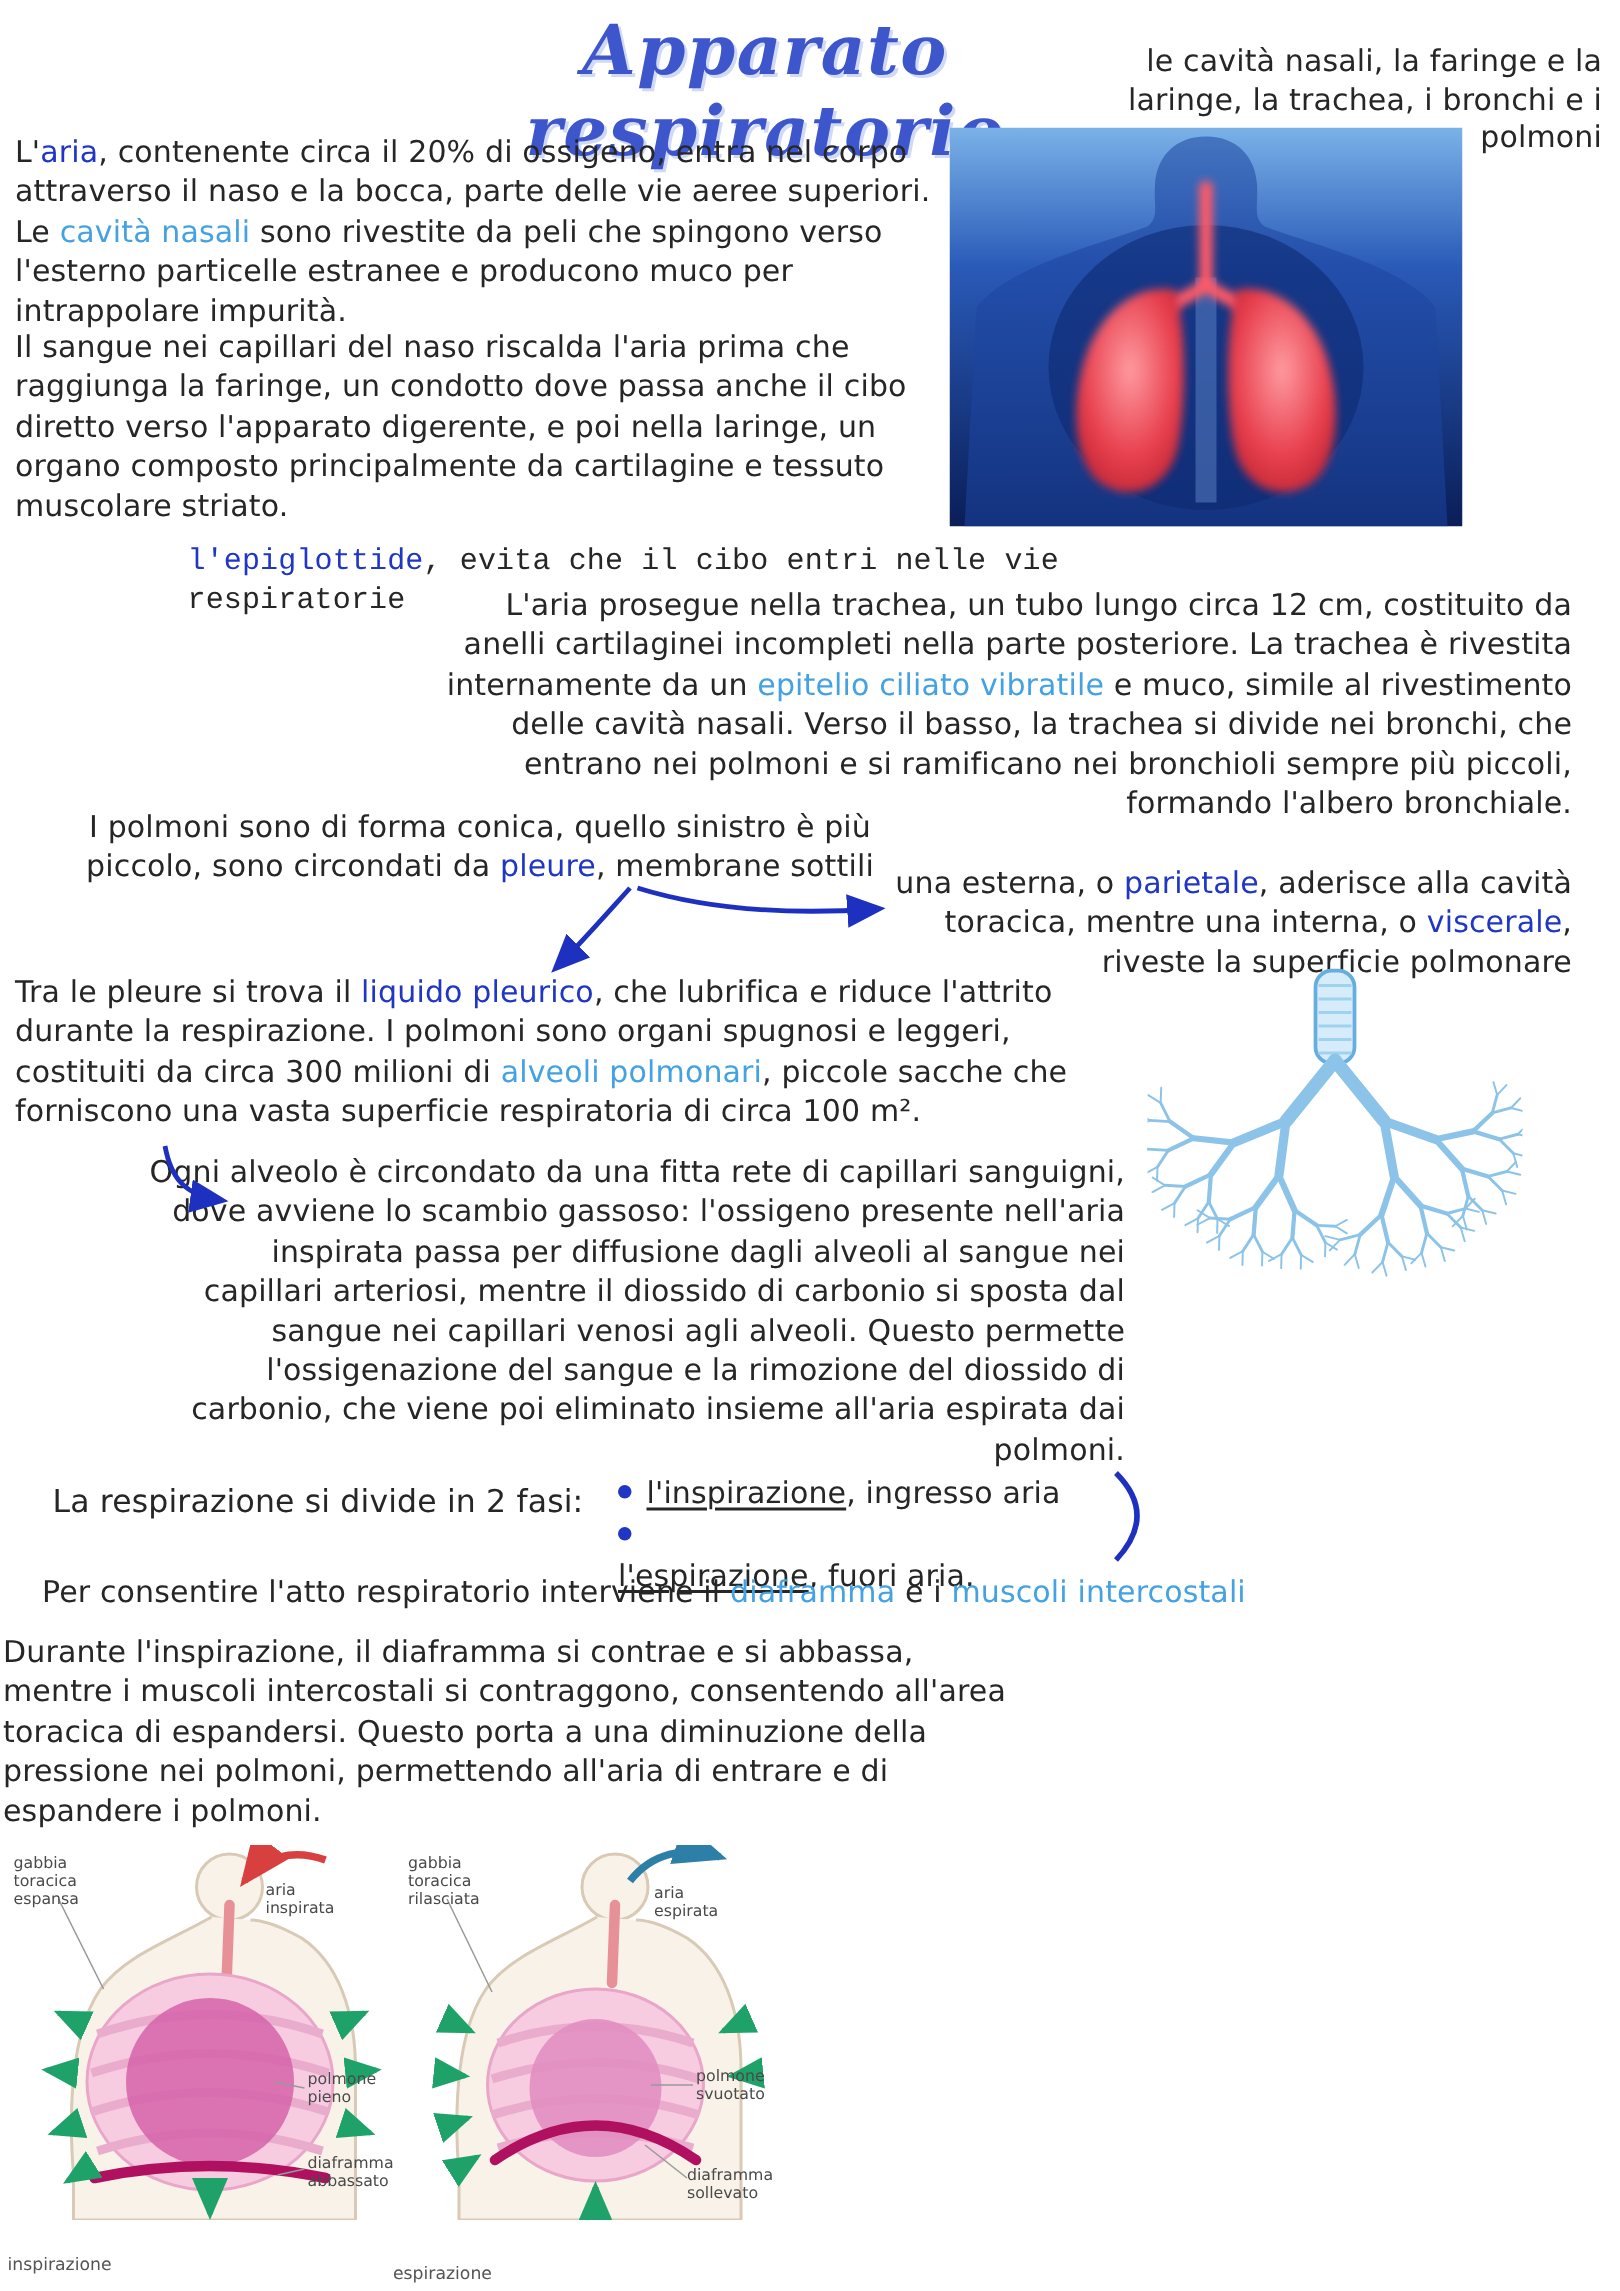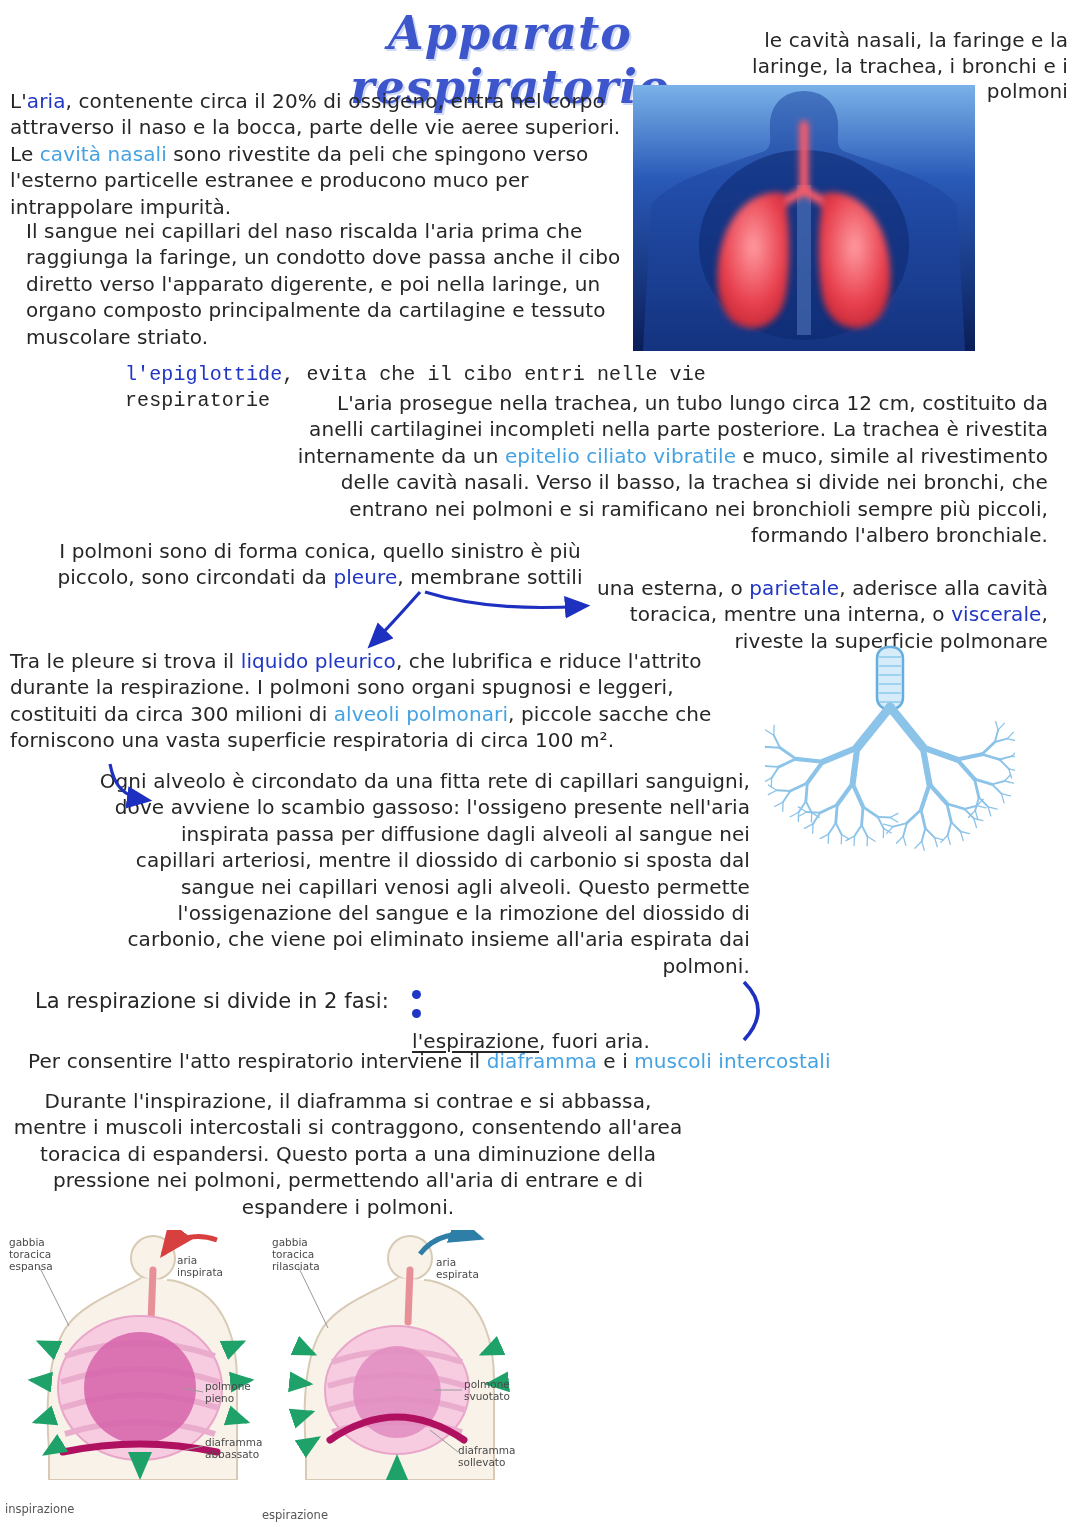--- a/index.html
+++ b/index.html
@@ -56,21 +56,21 @@
       <ellipse cx="171" cy="160" rx="105" ry="95" fill="#0e2a72" opacity="0.6"></ellipse>
       <rect x="164" y="100" width="14" height="150" fill="#7fa8e8" opacity="0.35"></rect>
       <path d="M171 40 L171 100 M171 100 C171 112 150 112 142 124 M171 100 C171 112 192 112 200 124" stroke="#ff5a66" stroke-width="9" fill="none" stroke-linecap="round" filter="url(#blur1)"></path>
       <path d="M150 108 C120 104 96 128 88 162 C80 196 86 228 102 238 C122 250 146 240 152 214 C158 188 158 130 150 108 Z" fill="url(#lungGrad)" filter="url(#blur1)"></path>
       <path d="M192 108 C222 104 246 128 254 162 C262 196 256 228 240 238 C220 250 196 240 190 214 C184 188 184 130 192 108 Z" fill="url(#lungGrad)" filter="url(#blur1)"></path>
     </svg>
   </div>
 
   <div class="abs txt" style="left:10px; top:88px; width:620px;"><span>L'</span><span class="blue">aria</span><span>, contenente circa il 20% di ossigeno, entra nel corpo attraverso il naso e la bocca, parte delle vie aeree superiori. Le </span><span class="lblue">cavità nasali</span><span> sono rivestite da peli che spingono verso l'esterno particelle estranee e producono muco per intrappolare impurità.</span></div>
 
-  <div class="abs txt" style="left:10px; top:218px; width:640px;margin-left:16px;"><span> Il sangue nei capillari del naso riscalda l'aria prima che raggiunga la faringe, un condotto dove passa anche il cibo diretto verso l'apparato digerente, e poi nella laringe, un organo composto principalmente da cartilagine e tessuto muscolare striato.</span></div>
+  <div class="abs txt" style="left:10px; top:218px; width:640px;"><span> Il sangue nei capillari del naso riscalda l'aria prima che raggiunga la faringe, un condotto dove passa anche il cibo diretto verso l'apparato digerente, e poi nella laringe, un organo composto principalmente da cartilagine e tessuto muscolare striato.</span></div>
 
   <div class="abs txt" style="left:125px; top:362px; width:640px;font-family:Liberation Mono, monospace;"><span class="blue">l'epiglottide</span><span>, evita che il cibo entri nelle vie respiratorie</span></div>
 
   <div class="abs txt right" style="left:278px; top:390px; width:770px;"><span>L'aria prosegue nella trachea, un tubo lungo circa 12 cm, costituito da anelli cartilaginei incompleti nella parte posteriore. La trachea è rivestita internamente da un </span><span class="lblue">epitelio ciliato vibratile</span><span> e muco, simile al rivestimento delle cavità nasali. Verso il basso, la trachea si divide nei bronchi, che entrano nei polmoni e si ramificano nei bronchioli sempre più piccoli, formando l'albero bronchiale.</span></div>
 
   <div class="abs txt center" style="left:30px; top:538px; width:580px;text-align:center;"><span>I polmoni sono di forma conica, quello sinistro è più piccolo, sono circondati da </span><span class="blue">pleure</span><span>, membrane sottili</span></div>
 
   <div class="abs txt right" style="left:595px; top:575px; width:453px;"><span>una esterna, o </span><span class="blue">parietale</span><span>, aderisce alla cavità toracica, mentre una interna, o </span><span class="blue">viscerale</span><span>, riveste la superficie polmonare</span></div>
 
   <div class="abs txt" style="left:10px; top:648px; width:748px;"><span>Tra le pleure si trova il </span><span class="blue">liquido pleurico</span><span>, che lubrifica e riduce l'attrito durante la respirazione. I polmoni sono organi spugnosi e leggeri, costituiti da circa 300 milioni di </span><span class="lblue">alveoli polmonari</span><span>, piccole sacche che forniscono una vasta superficie respiratoria di circa 100 m².</span></div>
@@ -213,31 +213,32 @@
       </svg>
   </div>
 
   <div class="abs txt right" style="left:95px; top:768px; width:655px;"><span>Ogni alveolo è circondato da una fitta rete di capillari sanguigni, dove avviene lo scambio gassoso: l'ossigeno presente nell'aria inspirata passa per diffusione dagli alveoli al sangue nei capillari arteriosi, mentre il diossido di carbonio si sposta dal sangue nei capillari venosi agli alveoli. Questo permette l'ossigenazione del sangue e la rimozione del diossido di carbonio, che viene poi eliminato insieme all'aria espirata dai polmoni.</span></div>
 
   <div class="abs txt" style="left:35px; top:988px; width:370px; font-size:21px;">La respirazione si divide in 2 fasi:</div>
 
   <div class="abs" style="left:412px; top:982px; width:330px;">
     <div class="fase-row">
       <span class="dot"></span>
+      <span class="txt"><span class="u">l'inspirazione</span><span>, ingresso aria</span></span>
     </div>
     <div class="fase-row" style="margin-top:2px;flex-direction:column;">
       <span class="dot"></span>
       <span class="txt"><span class="u">l'espirazione</span><span>, fuori aria.</span></span>
     </div>
   </div>
 
 
   <div class="abs txt" style="left:28px; top:1048px; width:980px;"><span>Per consentire l'atto respiratorio interviene il </span><span class="lblue">diaframma</span><span> e i </span><span class="lblue">muscoli intercostali</span></div>
 
-  <div class="abs txt" style="left:12px; top:1088px; width:672px;text-align:center;"><span>Durante l'inspirazione, il diaframma si contrae e si abbassa, mentre i muscoli intercostali si contraggono, consentendo all'area toracica di espandersi. Questo porta a una diminuzione della pressione nei polmoni, permettendo all'aria di entrare e di espandere i polmoni.</span></div>
+  <div class="abs txt" style="left:2px; top:1088px; width:672px;"><span>Durante l'inspirazione, il diaframma si contrae e si abbassa, mentre i muscoli intercostali si contraggono, consentendo all'area toracica di espandersi. Questo porta a una diminuzione della pressione nei polmoni, permettendo all'aria di entrare e di espandere i polmoni.</span></div>
 
 
   <div class="abs" style="left:5px; top:1230px; width:255px; height:297px;">
     <svg viewBox="0 0 255 250" width="255" height="250" style="position:absolute; left:0; top:0;">
       <defs>
         <marker id="gA1" markerWidth="8" markerHeight="8" refX="6" refY="3" orient="auto">
           <path d="M0 0 L7 3 L0 6 Z" fill="#1fa26a"></path>
         </marker>
         <marker id="rA1" markerWidth="8" markerHeight="8" refX="6" refY="3" orient="auto">
           <path d="M0 0 L7 3 L0 6 Z" fill="#d84040"></path>

